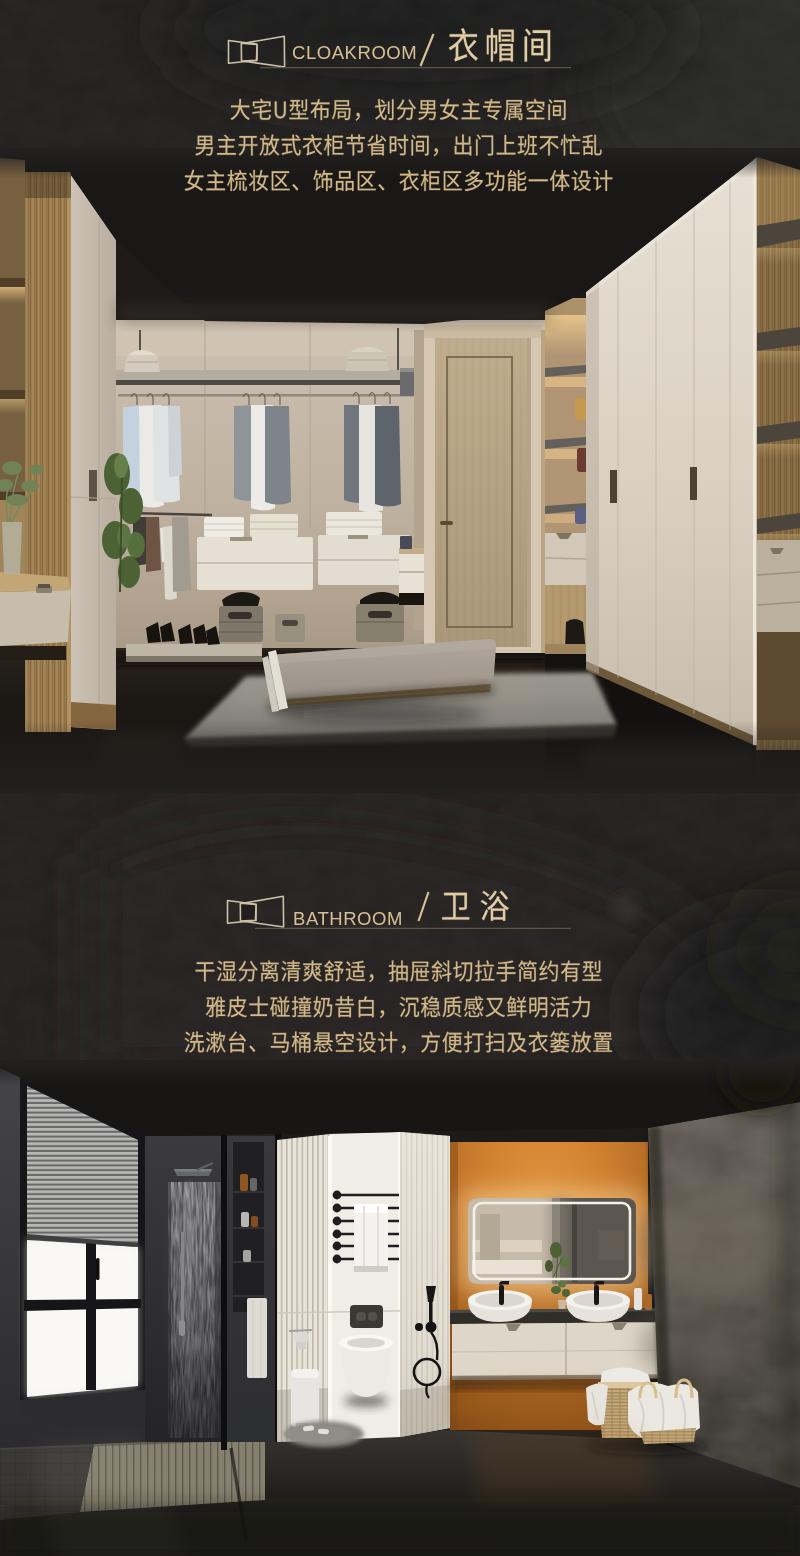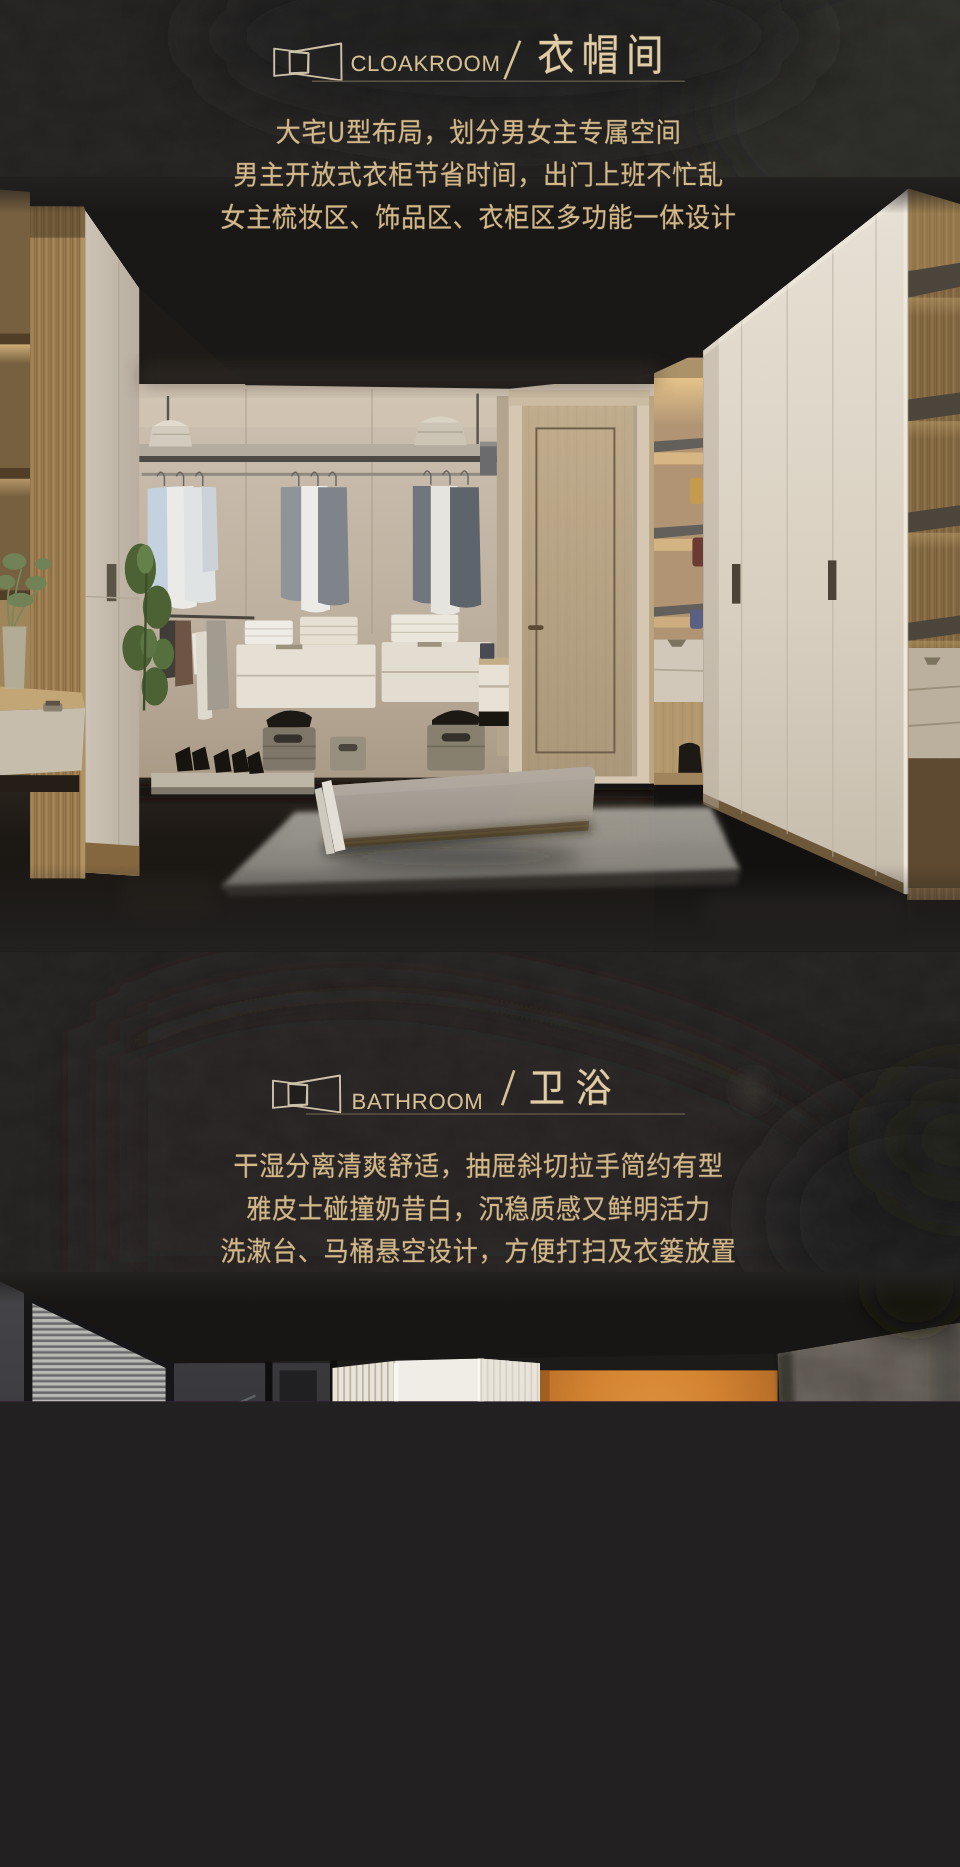--- a/index.html
+++ b/index.html
@@ -1,16 +1,16 @@
 <!DOCTYPE html>
 <html><head>
 <meta charset="utf-8">
 <style>
 html,body{margin:0;padding:0;background:#222020;}
-.page{position:relative;width:800px;height:1168px;background:#a21caf;overflow:hidden;font-family:"Liberation Sans",sans-serif;text-align:right;}
+.page{position:relative;width:800px;height:1556px;background:#a21caf;overflow:hidden;font-family:"Liberation Sans",sans-serif;text-align:right;}
 .abs{position:absolute;}
 </style>
 </head>
 <body>
 <div class="page">
 <svg width="0" height="0" style="position:absolute">
       <defs>
 <path id="g0" d="M361 -13C510 -13 624 67 624 302V733H535V300C535 124 458 68 361 68C265 68 190 124 190 300V733H98V302C98 67 211 -13 361 -13Z"></path>
 <path id="g1" d="M273 -56 341 2C279 75 189 166 117 224L52 167C123 109 209 23 273 -56Z"></path>
 <path id="g2" d="M44 431V349H960V431Z"></path>

